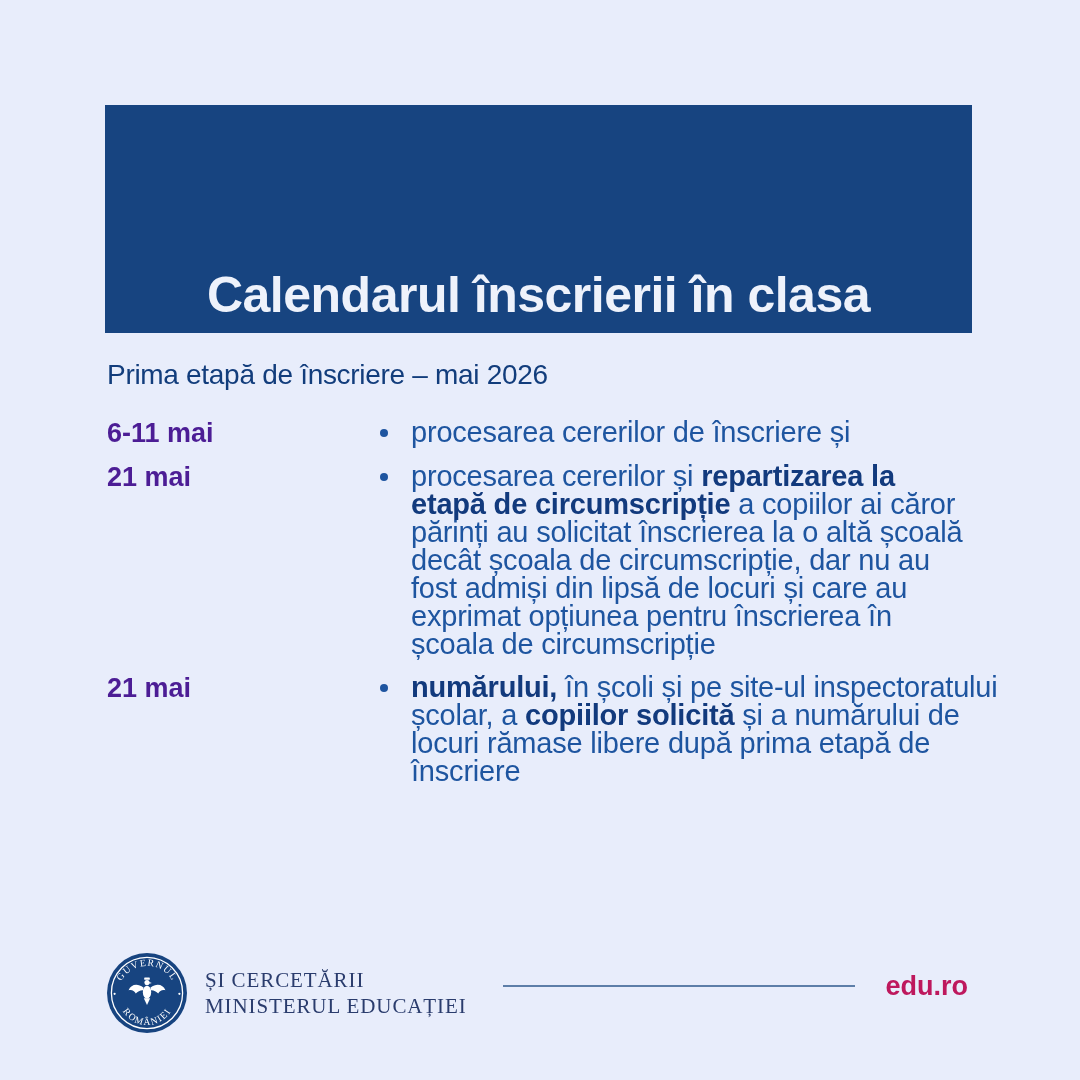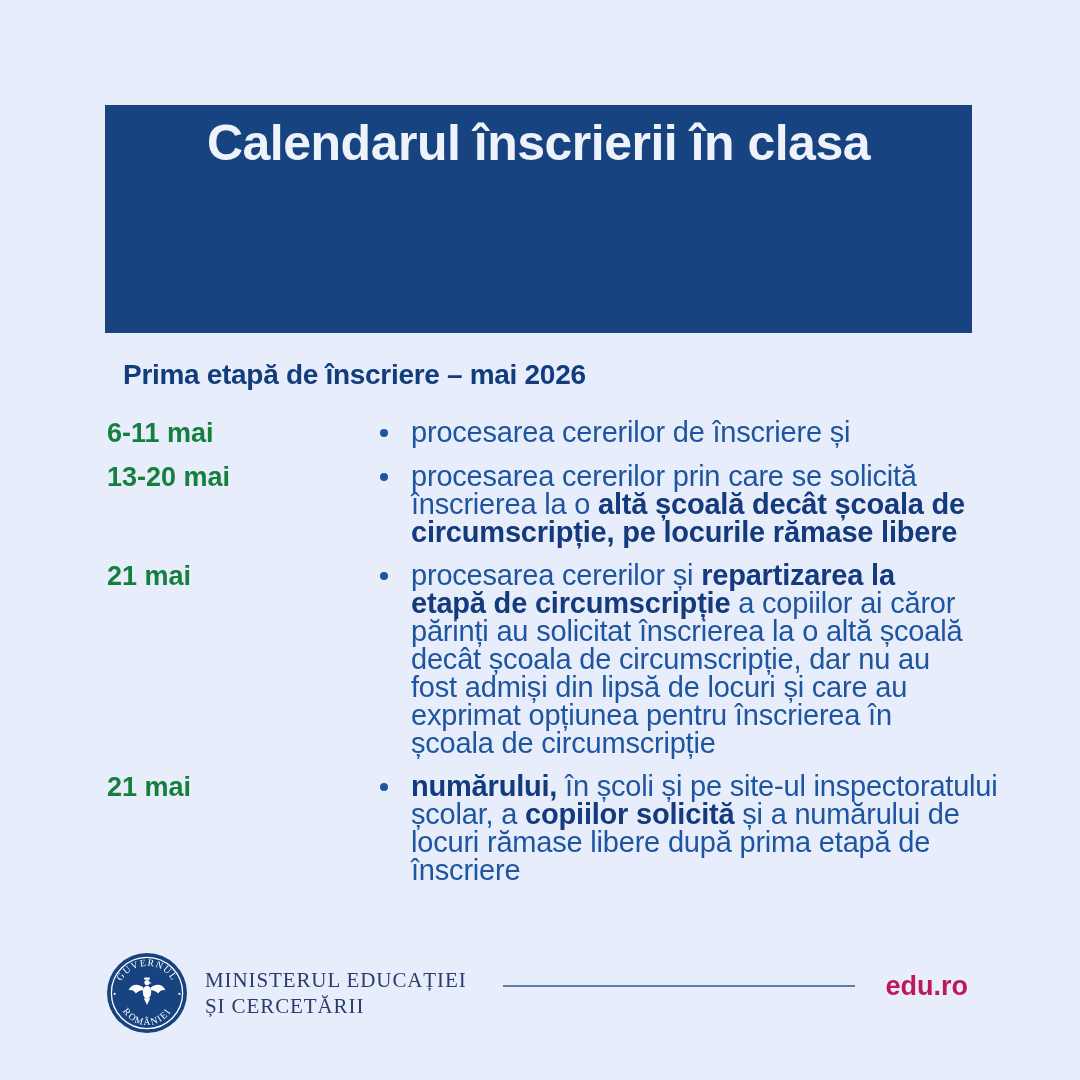--- a/index.html
+++ b/index.html
@@ -18,59 +18,59 @@
   
   .banner {
     position: absolute;
     left: 105px;
     top: 105px;
     width: 867px;
     height: 228px;
     background: #174480;
     display: flex;
     flex-direction: column;
-    justify-content: flex-start;
+    justify-content: flex-end;
     align-items: center;
   }
   .banner .title-line {
     display: block;
     color: #eef2fb;
     font-size: 50px;
     line-height: 76px;
     font-weight: 700;
     letter-spacing: -0.5px;
     text-align: center;
   }
 
   
   .content {
     position: absolute;
     left: 107px;
     top: 359px;
     width: 880px;
   }
   .subtitle {
-    margin: 0 0 27px 16px;
+    margin: 0 0 27px 0;
     font-size: 28px;
-    font-weight: 700;
+    font-weight: 400;
     letter-spacing: -0.3px;
     color: #123d7c;
   }
   .row {
     display: flex;
     align-items: flex-start;
     margin-bottom: 15px;
   }
   .date {
     flex: none;
     width: 273px;
     font-size: 27px;
     font-weight: 700;
     line-height: 28px;
-    color: #15803d;
+    color: #4c1d95;
     padding-top: 1px;
   }
   .bullet {
     flex: none;
     width: 8px;
     height: 8px;
     border-radius: 50%;
     background: #1e55a0;
     margin: 11px 15px 0 0;
   }
@@ -133,27 +133,20 @@
 </div>
 
 <div class="content">
   <h2 class="subtitle">Prima etapă de înscriere – mai 2026</h2>
   <div id="schedule">
       <div class="row">
         <div class="date">6-11 mai</div>
         <span class="bullet"></span>
         <div class="desc"><span>procesarea cererilor de înscriere și
 </span></div>
-      </div>
-      <div class="row">
-        <div class="date">13-20 mai</div>
-        <span class="bullet"></span>
-        <div class="desc"><span>procesarea cererilor prin care se solicită
-înscrierea la o </span><span class="b">altă școală decât școala de
-circumscripție, pe locurile rămase libere</span></div>
       </div>
       <div class="row">
         <div class="date">21 mai</div>
         <span class="bullet"></span>
         <div class="desc"><span>procesarea cererilor și </span><span class="b">repartizarea la
 etapă de circumscripție</span><span> a copiilor ai căror
 părinți au solicitat înscrierea la o altă școală
 decât școala de circumscripție, dar nu au
 fost admiși din lipsă de locuri și care au
 exprimat opțiunea pentru înscrierea în
@@ -197,18 +190,18 @@
 
       <path d="M54.5 43 C62 37.5 70 39 73 46.5 C68.5 45.5 66 47.5 64 50.5 C61.5 48 58 46 54.5 46.5 Z"></path>
 
       <path d="M46 56.5 L54 56.5 L50 65 Z"></path>
 
       <circle cx="9.5" cy="51" r="1.4"></circle>
       <circle cx="90.5" cy="51" r="1.4"></circle>
     </g>
   </svg>
   <div class="ministry">
+    <div>ȘI CERCETĂRII</div>
     <div>MINISTERUL EDUCAȚIEI</div>
-    <div>ȘI CERCETĂRII</div>
   </div>
   <div class="sep-line"></div>
   <div class="site">edu.ro</div>
 </div>
 
 </body></html>

